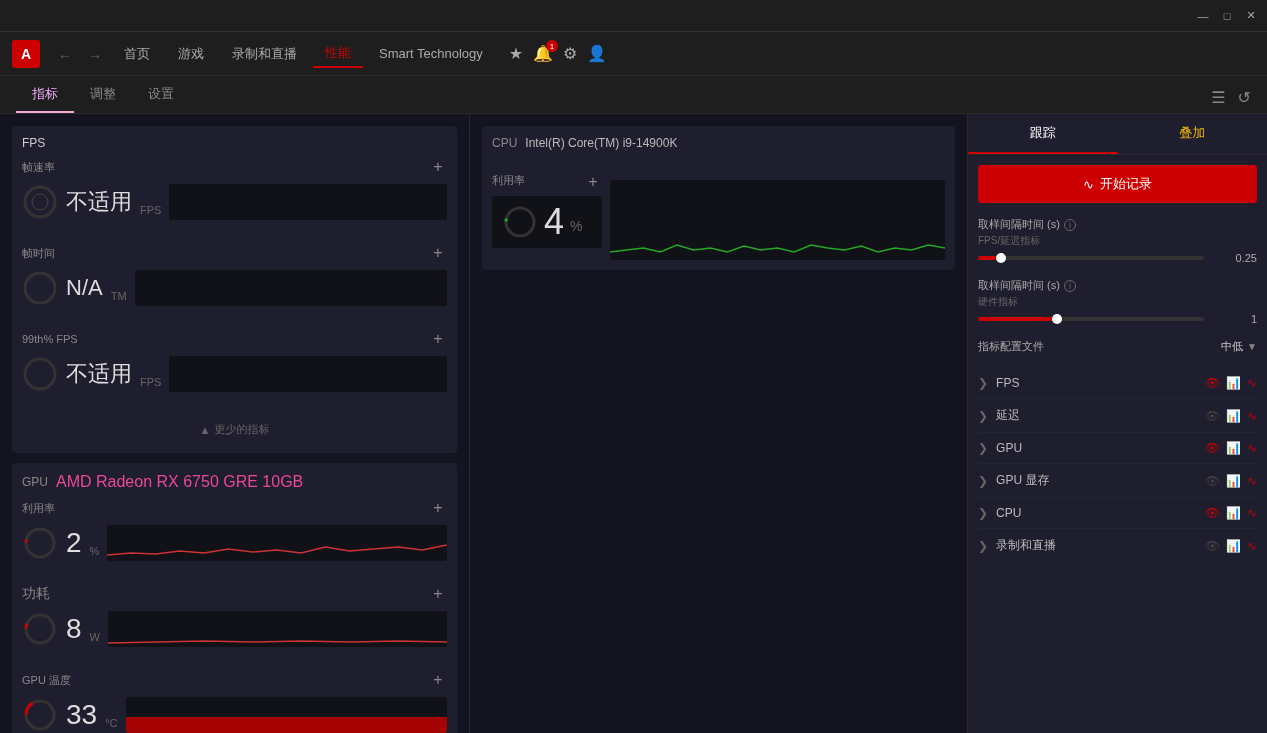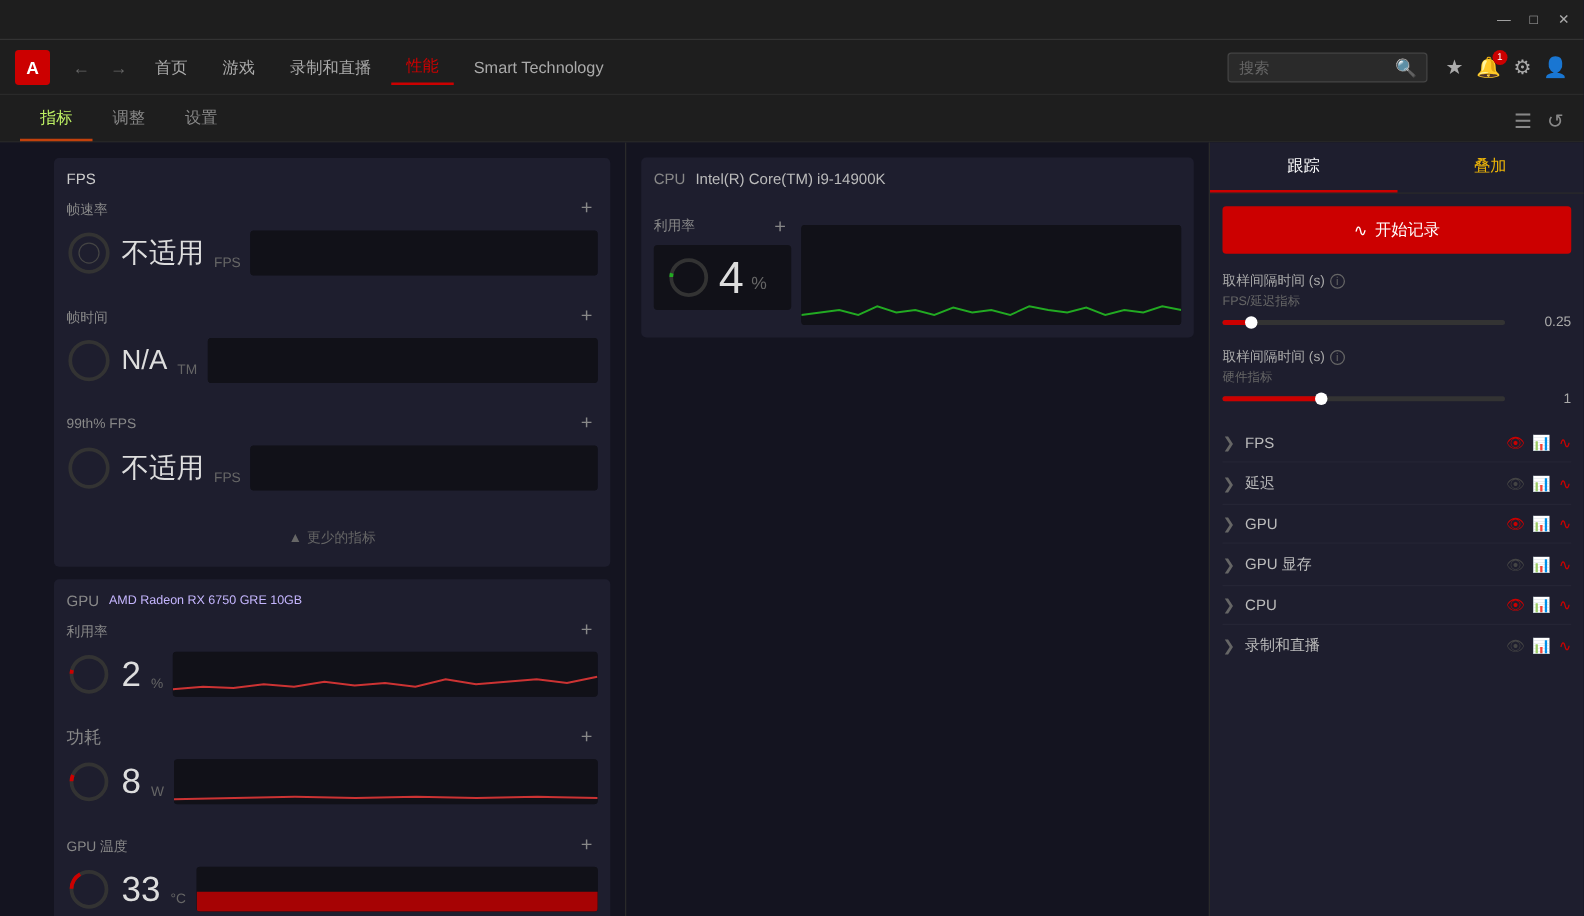--- a/index.html
+++ b/index.html
@@ -137,42 +137,41 @@
       border-bottom: 1px solid #2a2a2a;
     }
     .tab-item {
       padding: 8px 16px;
       color: #888;
       cursor: pointer;
       font-size: 13px;
       border-bottom: 2px solid transparent;
     }
     .tab-item.active {
-      color: #bef264;
-      border-bottom: 2px solid #c2410c;
+      color: #f0abfc;
+      border-bottom: 2px solid #f9a8d4;
     }
     .tab-bar-right {
       margin-left: auto;
       display: flex;
       align-items: center;
       gap: 12px;
       padding-bottom: 6px;
     }
     .tab-bar-icon {
       color: #888;
       font-size: 16px;
       cursor: pointer;
     }
 
     
     .main-content {
       display: flex;
       height: calc(733px - 32px - 44px - 38px);
       background: #141420;
-      padding-left: 31px;
     }
 
     
     .left-panel {
       width: 470px;
       padding: 12px;
       overflow-y: auto;
       border-right: 1px solid #2a2a2a;
     }
     .left-panel::-webkit-scrollbar { width: 4px; }
@@ -486,22 +485,22 @@
       color: #666;
       cursor: pointer;
     }
 
     
     .gpu-label {
       font-size: 12px;
       color: #888;
     }
     .gpu-name {
-      font-size: 10px;
-      color: #c4b5fd;
+      font-size: 16px;
+      color: #ec4899;
     }
 
     
     .chart-svg { width: 100%; height: 100%; }
   </style>
 </head>
 <body>
 
 <div class="title-bar">
   <div class="title-bar-controls">
@@ -513,24 +512,20 @@
 
 <div class="nav-bar">
   <div class="nav-logo">A</div>
   <div class="nav-arrow">←</div>
   <div class="nav-arrow">→</div>
   <div class="nav-item">首页</div>
   <div class="nav-item">游戏</div>
   <div class="nav-item">录制和直播</div>
   <div class="nav-item active">性能</div>
   <div class="nav-item">Smart Technology</div>
-  <div class="nav-search">
-    <input type="text" placeholder="搜索" style="">
-    <span style="color:#666;font-size:14px;">🔍</span>
-  </div>
   <div class="nav-icons">
     <span class="nav-icon">★</span>
     <span class="nav-icon has-badge" style="position:relative;">
       🔔
       <span class="badge">1</span>
     </span>
     <span class="nav-icon">⚙</span>
     <span class="nav-icon">👤</span>
   </div>
 </div>
@@ -779,20 +774,27 @@
         <div class="setting-sub">硬件指标</div>
         <div class="setting-slider-row">
           <div class="slider-track">
             <div class="slider-fill" style="width:35%;"></div>
             <div class="slider-thumb" style="left:35%;"></div>
           </div>
           <div class="slider-value">1</div>
         </div>
       </div>
 
+      <div class="dropdown-row">
+        <div class="dropdown-label">指标配置文件</div>
+        <div style="display:flex;align-items:center;gap:4px;">
+          <span class="dropdown-value">中低</span>
+          <span style="color:#888;font-size:10px;">▼</span>
+        </div>
+      </div>
 
       <div>
 
         <div class="metric-list-item">
           <span class="metric-list-chevron">❯</span>
           <span class="metric-list-name">FPS</span>
           <div class="metric-list-icons">
             <span class="metric-icon active-eye">👁</span>
             <span class="metric-icon">📊</span>
             <span class="metric-icon active-wave">∿</span>

